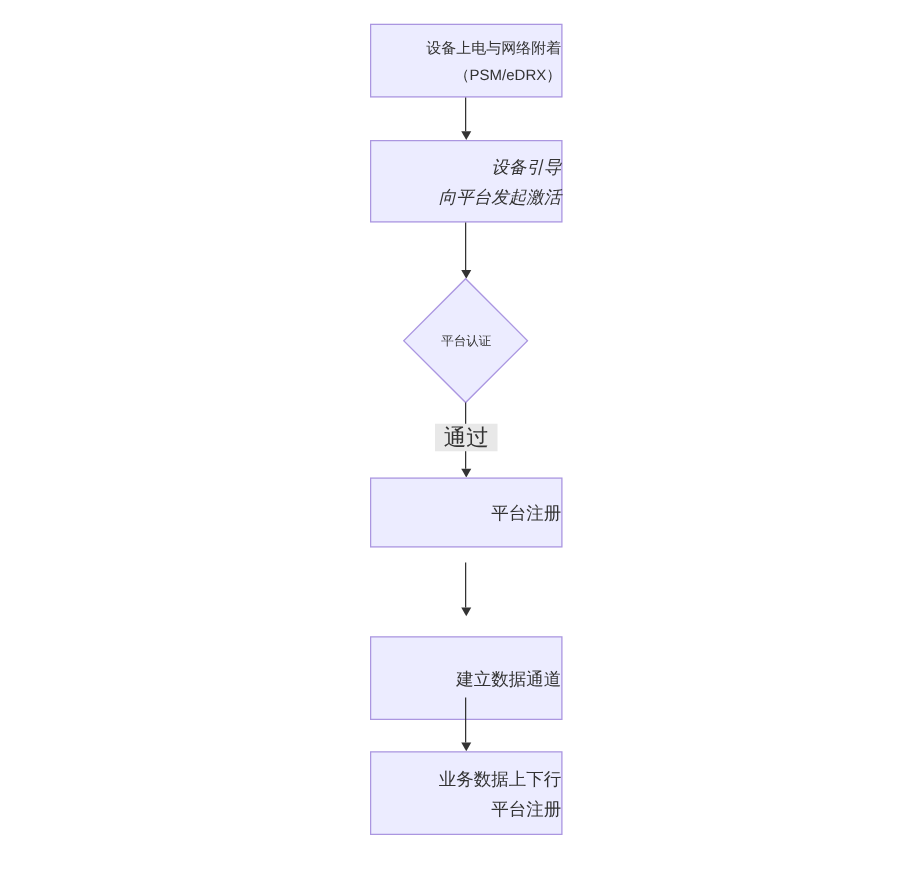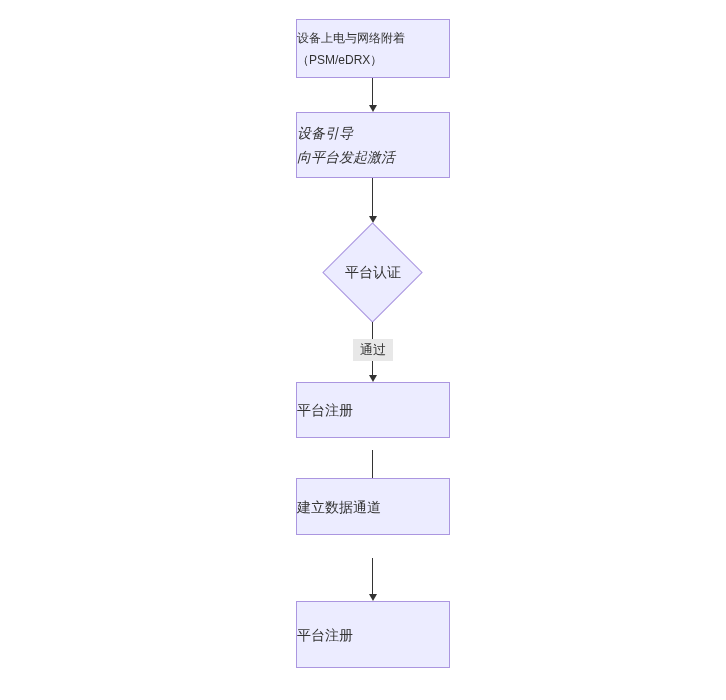--- a/index.html
+++ b/index.html
@@ -15,21 +15,21 @@
   
   .node {
     position: absolute;
     left: 296px;
     width: 154px;
     box-sizing: border-box;
     background: #ECECFF;
     border: 1px solid #ab96e0;
     display: flex;
     flex-direction: column;
-    align-items: flex-start;
+    align-items: flex-end;
     justify-content: center;
     text-align: center;
     font-size: 14px;
     line-height: 24px;
     color: #333333;
   }
   .node.small { font-size: 12px; line-height: 22px; }
   
   .diamond-shape {
     position: absolute;
@@ -44,21 +44,21 @@
   }
   .diamond-label {
     position: absolute;
     left: 296px;
     top: 262px;
     width: 154px;
     height: 21px;
     display: flex;
     align-items: center;
     justify-content: center;
-    font-size: 14px;
+    font-size: 10px;
     color: #333333;
   }
   
   .conn {
     position: absolute;
     left: 372px;
     width: 1px;
     background: #333333;
   }
   .arrowhead {
@@ -71,21 +71,21 @@
     border-top: 7px solid #333333;
   }
   
   .edge-label {
     position: absolute;
     left: 373px;
     top: 339px;
     transform: translateX(-50%);
     background: #e8e8e8;
     color: #333333;
-    font-size: 13px;
+    font-size: 18px;
     line-height: 16px;
     padding: 3px 7px;
     white-space: nowrap;
   }
 </style>
 </head>
 <body>
 
 <div class="canvas">
 
@@ -112,24 +112,25 @@
   <div class="edge-label">通过</div>
   <div class="arrowhead" style="top:375px;"></div>
 
   <div class="node" style="top:382px; height:56px;">
     <div>平台注册</div>
   </div>
 
   <div class="conn" style="top:450px; height:36px;"></div>
   <div class="arrowhead" style="top:486px;"></div>
 
-  <div class="node" style="top:478px; height:57px;">
+  <div class="node" style="top:509px; height:67px;">
     <div>建立数据通道</div>
   </div>
 
   <div class="conn" style="top:558px; height:36px;"></div>
   <div class="arrowhead" style="top:594px;"></div>
 
   <div class="node" style="top:601px; height:67px;">
+    <div>业务数据上下行</div>
     <div>平台注册</div>
   </div>
 
 </div>
 
 </body></html>

